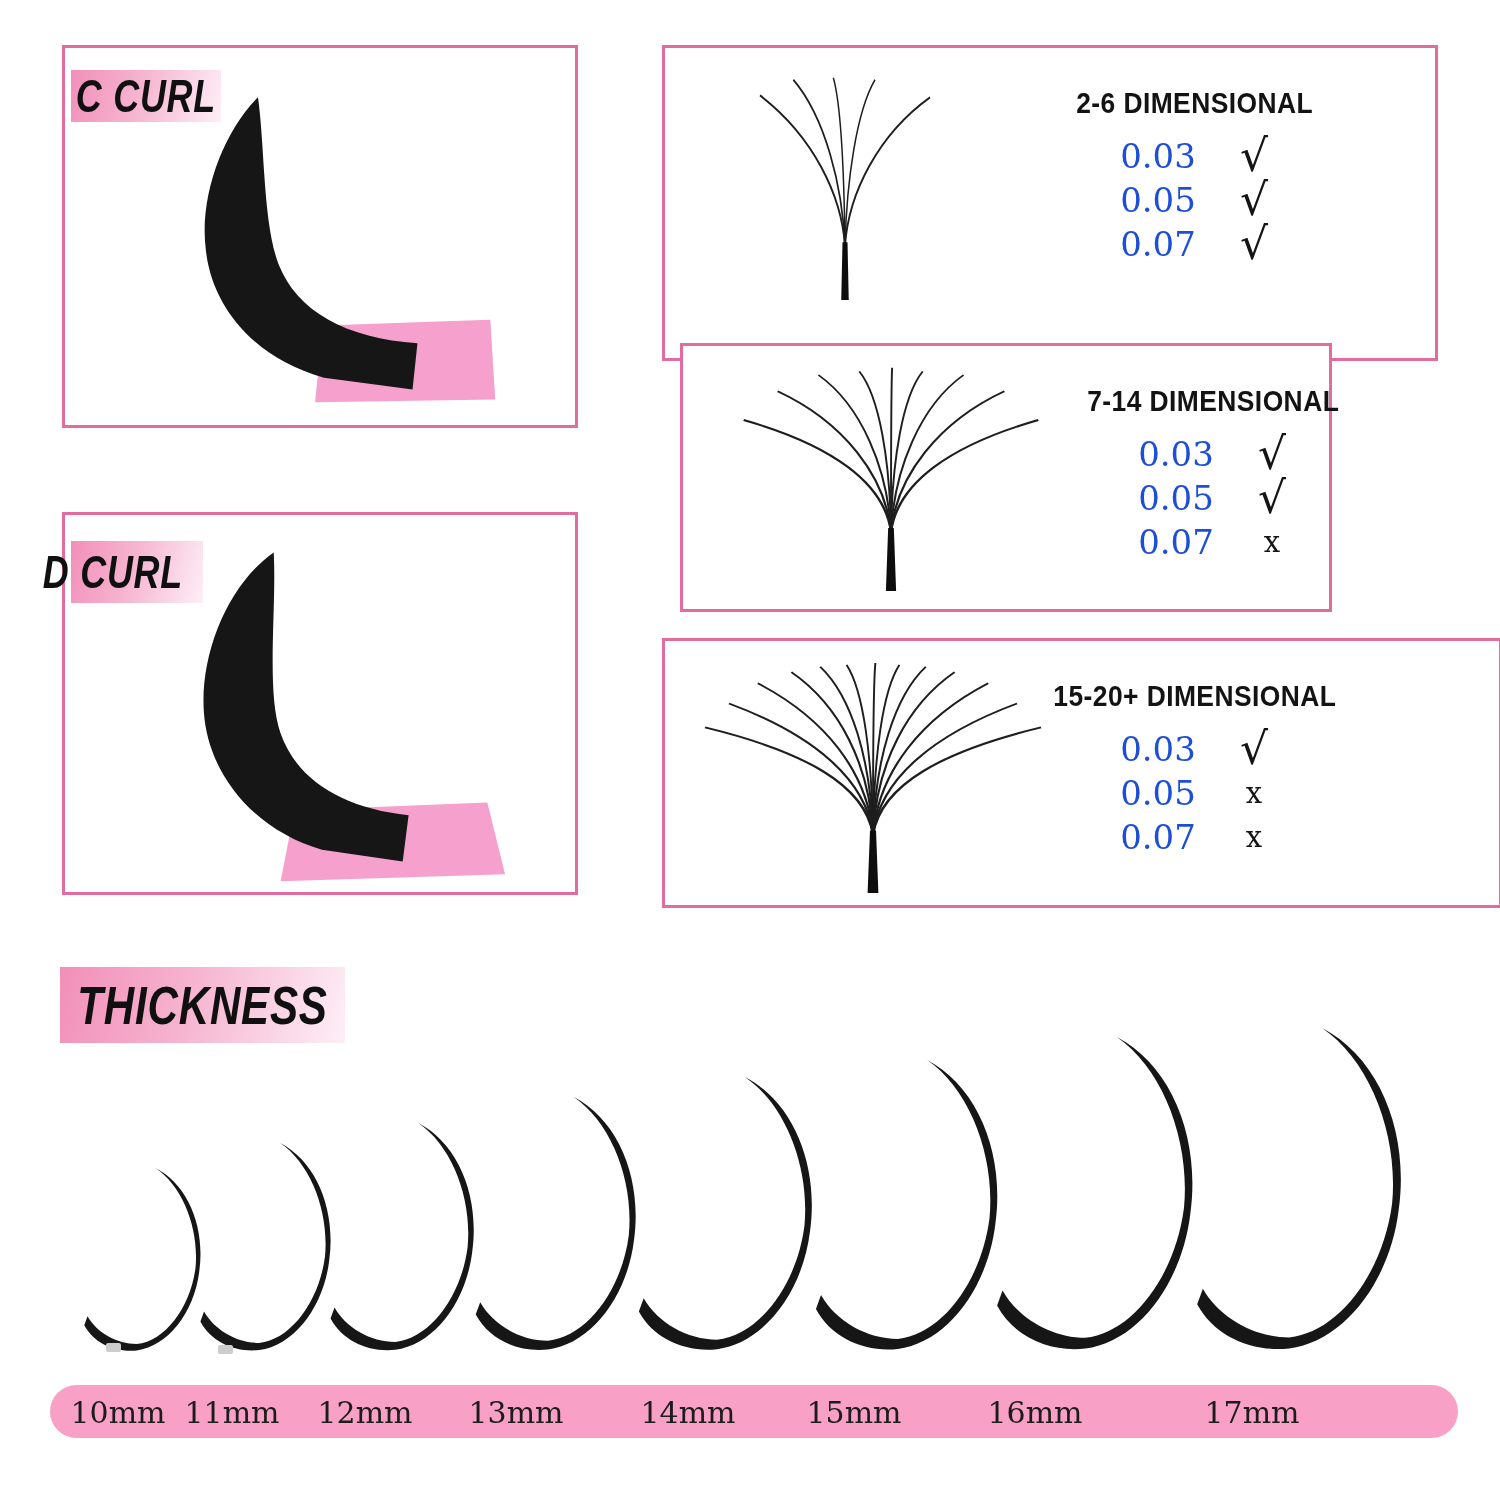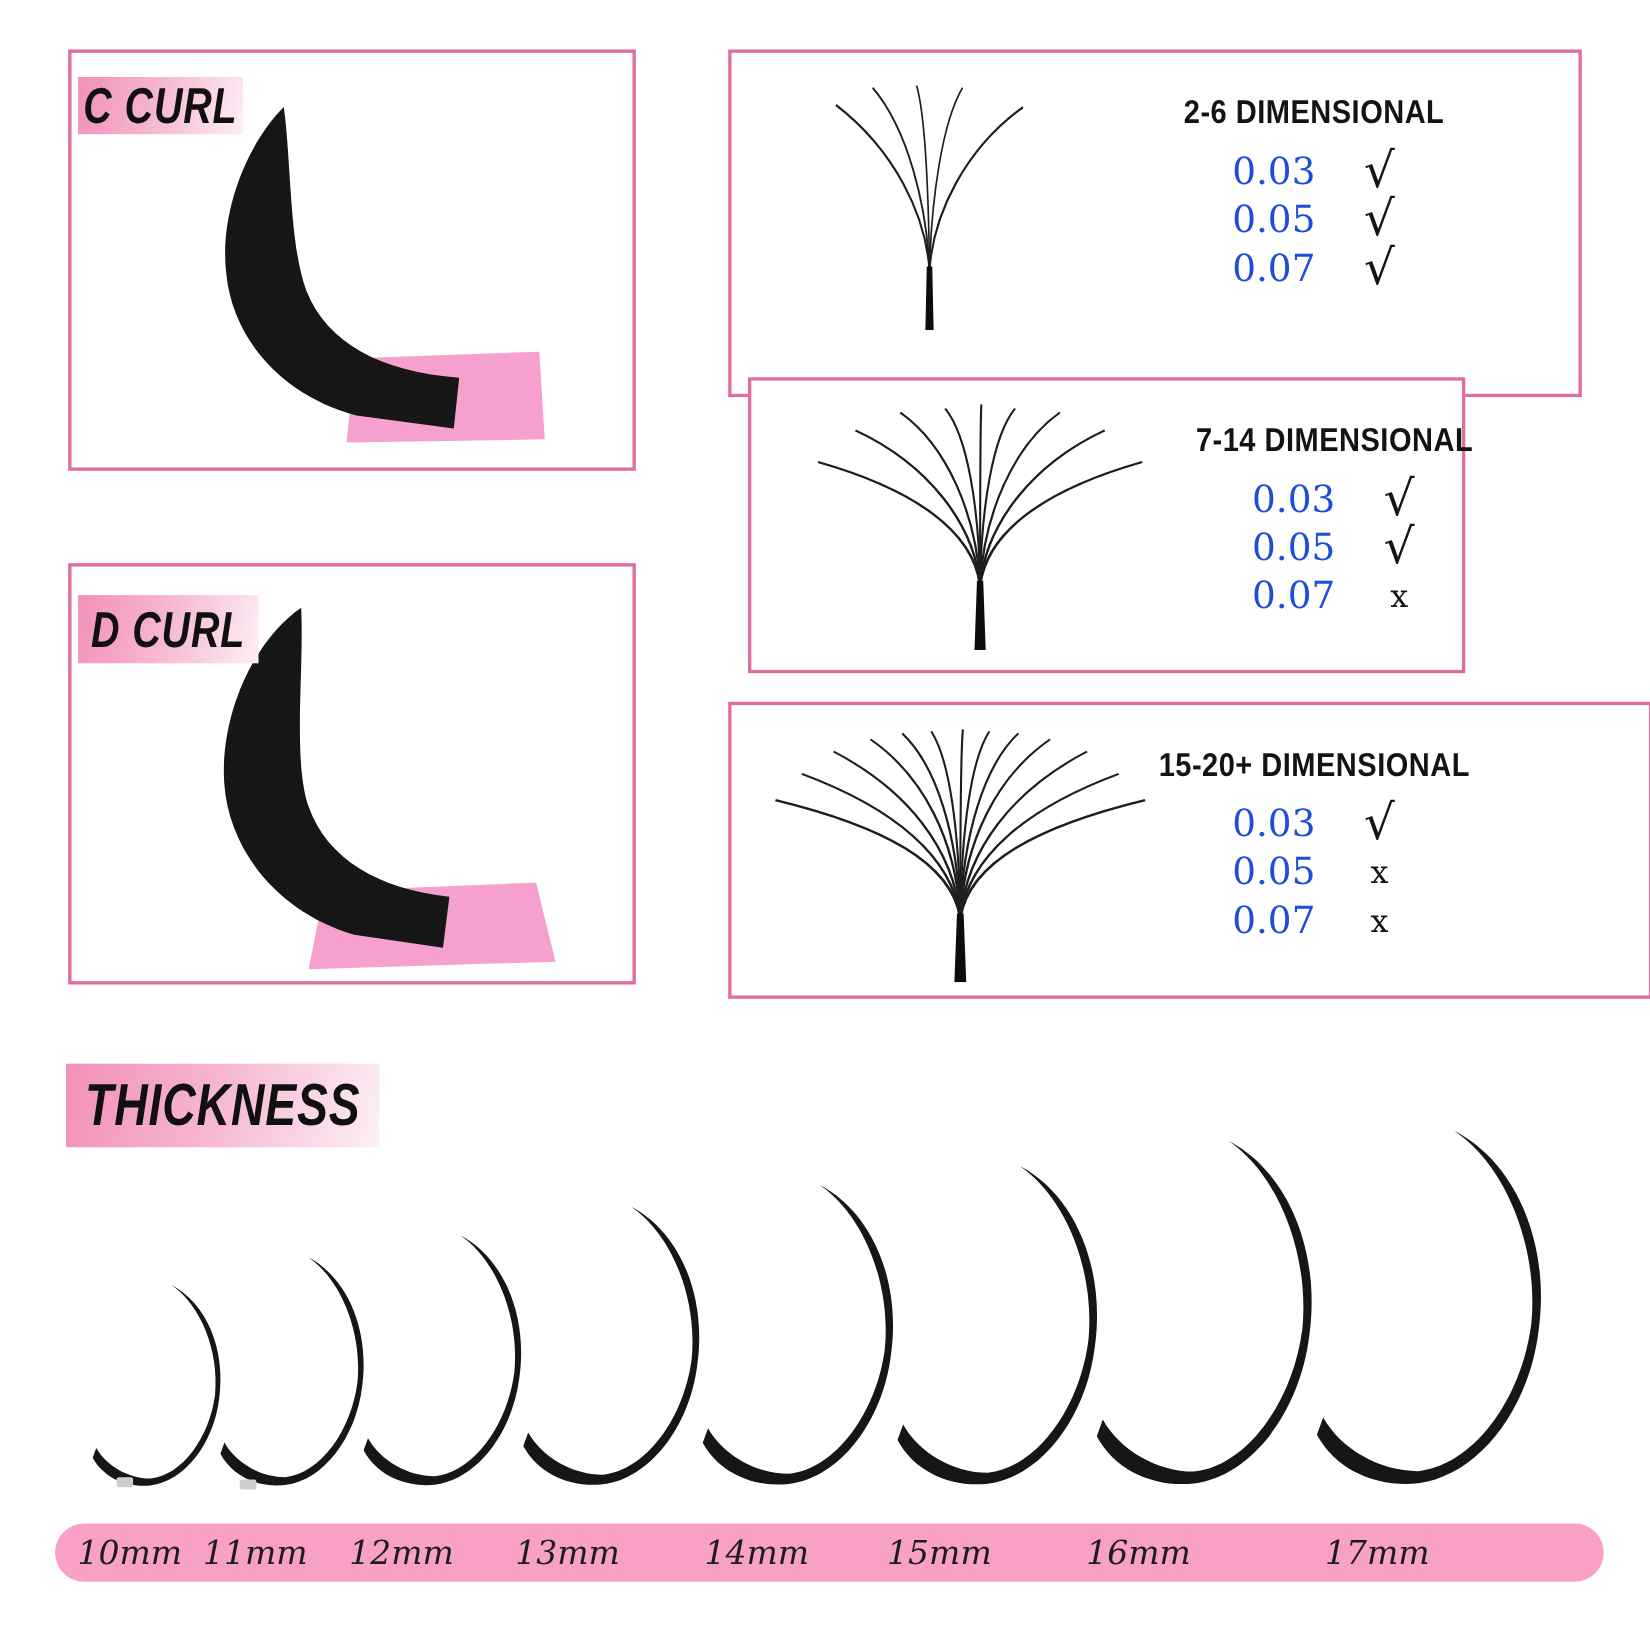--- a/index.html
+++ b/index.html
@@ -11,21 +11,21 @@
   .card-c{left:62px;top:45px;width:516px;height:383px;}
   .card-d{left:62px;top:512px;width:516px;height:383px;}
   .panel1{left:662px;top:45px;width:776px;height:316px;}
   .panel2{left:680px;top:343px;width:652px;height:269px;}
   .panel3{left:662px;top:638px;width:840px;height:270px;padding-left:32px;}
 
   
   .pink-label{position:absolute;display:flex;align-items:center;justify-content:center;
     background:linear-gradient(105deg,#f28fb9 0%,#f6b4d0 45%,#fdeff6 100%);}
   .curl-label{left:6px;top:22px;width:150px;height:52px;}
-  .curl-label-d{left:6px;top:26px;width:164px;height:62px;}
+  .curl-label-d{left:6px;top:26px;width:132px;height:62px;justify-content:flex-end;}
   .pink-label .t{font-style:italic;font-weight:700;font-size:46px;color:#101010;
     letter-spacing:1px;transform:scaleX(0.78);white-space:nowrap;}
   .thickness-label{left:60px;top:967px;width:285px;height:76px;justify-content:center;}
   .thickness-label .t{font-size:54px;}
 
   .photo{position:absolute;left:0;top:0;width:100%;height:100%;}
 
   
   .fan{position:absolute;}
   .fan path.strand{fill:none;stroke:#1e1e1e;}
@@ -40,21 +40,21 @@
   .mark.cross{font-family:"DejaVu Serif",serif;font-size:29px;}
 
   
   .lash{position:absolute;}
   .clip{position:absolute;background:#cdcdcd;border-radius:2px;}
 
   
   .len-bar{position:absolute;left:50px;top:1385px;width:1408px;height:53px;
     background:#f9a0c6;border-radius:27px;}
   .len-bar .mm{position:absolute;top:50%;transform:translate(-50%,-50%);
-    font-family:"DejaVu Serif",serif;font-style:italic;font-size:30px;color:#1c1c1c;white-space:nowrap;}
+    font-family:"DejaVu Serif",serif;font-size:30px;color:#1c1c1c;white-space:nowrap;}
 </style>
 </head>
 <body>
 
 <div class="canvas">
 
   <div class="frame card-c">
     <svg class="photo" viewBox="0 0 516 383">
       <polygon points="261,282 431,276 436,357 253,360" fill="#f5a0cd"></polygon>
       <path fill="#161616" d="M195 50 C160 85 135 150 142 205 C148 262 190 315 262 335 L352 347 L357 300

